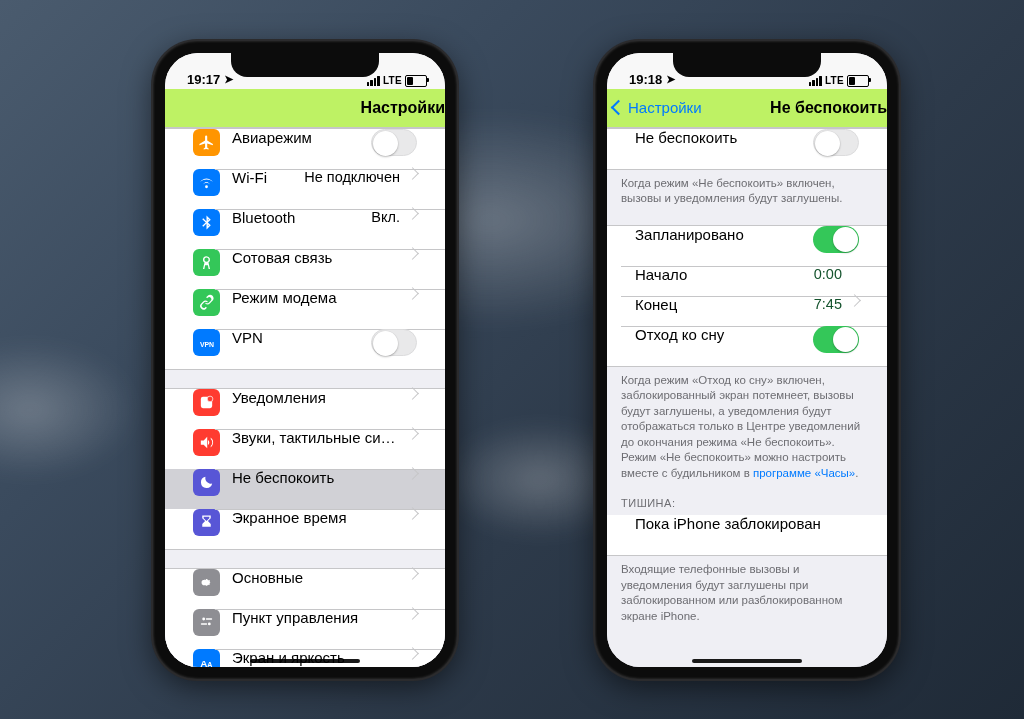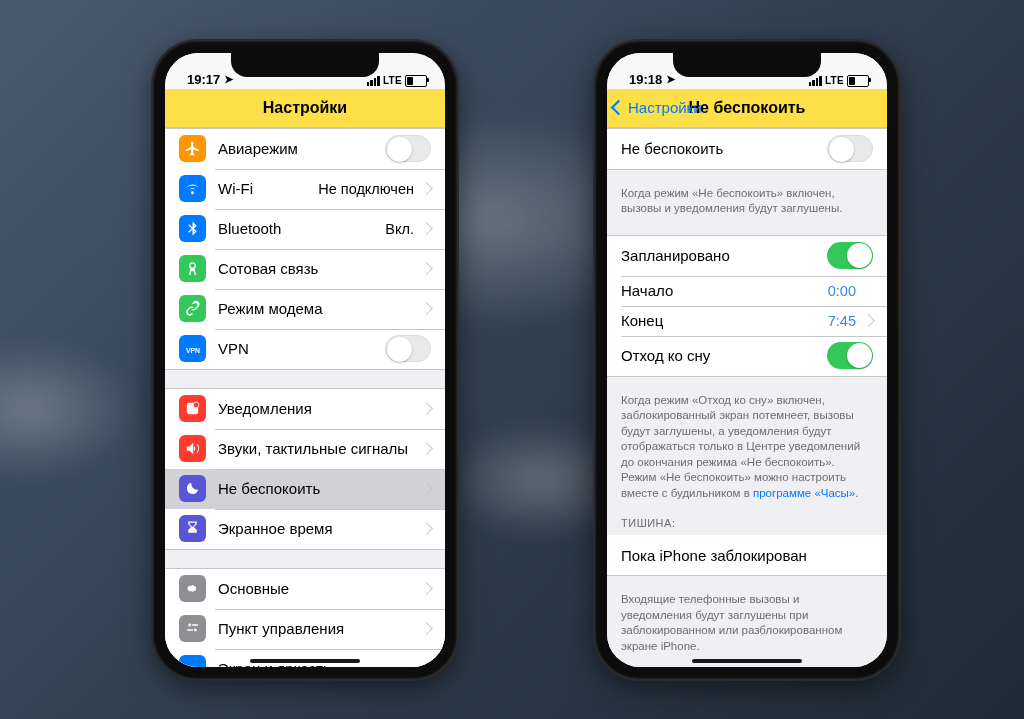--- a/index.html
+++ b/index.html
@@ -82,25 +82,25 @@
     position: relative; display:inline-block;
   }
   .battery:after {
     content:""; position:absolute; right:-3px; top:2.5px; width:2px; height:4px;
     background:#000; border-radius:0 1px 1px 0;
   }
   .battery-inner { position:absolute; left:1px; top:1px; bottom:1px; width:30%; background:#000; border-radius:1px; }
 
   .nav-bar {
     height: 38px;
-    background: #fde047;
+    background: #bef264;
     border-bottom: 0.5px solid #c6c6c8;
     display: flex;
     align-items: center;
-    justify-content: center;
+    justify-content: flex-end;
     position: relative;
   }
   .nav-title { font-size: 16px; font-weight: 600; color:#000; }
   .nav-back {
     position: absolute; left: 6px; top: 0; bottom: 0;
     display: flex; align-items: center; color: #007aff;
     font-size: 15px; gap: 2px;
   }
   .chev-left {
     display:inline-block; width:9px; height:9px;
@@ -111,30 +111,29 @@
   .content { height: calc(100% - 74px); overflow: hidden; background:#efeff4; }
 
   .group { margin-top: 18px; }
   .group:first-child { margin-top: 0; }
   .group-header {
     font-size: 11px; color: #6d6d72; letter-spacing: 0.5px;
     padding: 14px 12px 6px 14px; text-transform: uppercase;
   }
   .group-footer {
     font-size: 11.5px; color: #6d6d72; line-height: 1.35;
-    padding: 16px 14px 2px 14px;
+    padding: 6px 14px 2px 14px;
   }
   .group-footer a { color: #007aff; text-decoration:none; }
 
   .cell {
     background: #fff;
     min-height: 40px;
     display: flex;
-    align-items: center;
-    padding: 0 14px;
+    padding: 0 28px;
     position: relative;
     font-size: 15px;
     color: #000;
   }
   .cell + .cell::before {
     content:"";
     position:absolute; top:0; left:14px; right:0;
     height:0.5px; background:#c6c6c8;
   }
   .cell.with-icon + .cell.with-icon::before { left:50px; }
@@ -145,21 +144,21 @@
   .icon-box {
     width: 27px; height: 27px; border-radius: 6px;
     margin-right: 12px; flex: 0 0 27px;
     display: flex; align-items: center; justify-content: center;
     color: #fff;
   }
   .icon-box svg { width: 17px; height: 17px; }
 
   .cell-label { flex: 1 1 auto; white-space: nowrap; overflow:hidden; text-overflow:ellipsis; }
   .cell-value { color: #000000; font-size: 14.5px; margin-left: 6px; }
-  .cell-value.blue { color: #3b82f6; }
+  .cell-value.blue { color: #14532d; }
 
   .disclosure {
     width: 8px; height: 8px;
     border-top: 1.8px solid #c6c6c8;
     border-right: 1.8px solid #c6c6c8;
     transform: rotate(45deg);
     margin-left: 8px;
     flex: 0 0 8px;
   }
   .checkmark {

